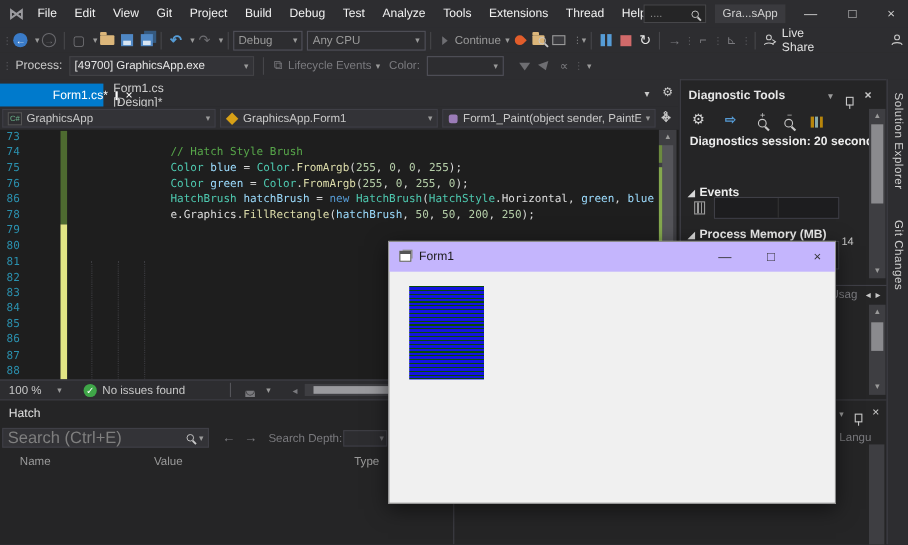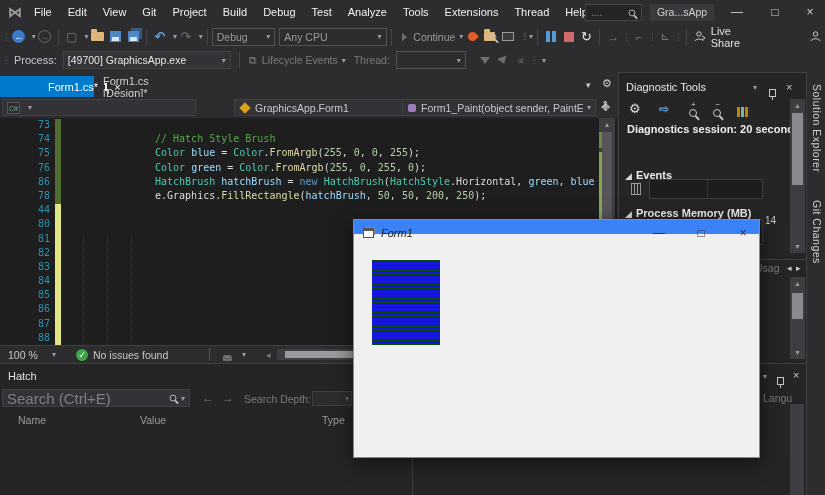--- a/index.html
+++ b/index.html
@@ -58,40 +58,40 @@
   .tab.active { background:#007acc; color:#fff; }
   .tab.inactive { color:#cfcfcf; }
 
   
   .crumb { position:absolute; top:2px; height:17px; background:#333337; border:1px solid #3f3f46;
            display:flex; align-items:center; font-size:10.5px; color:#c8c8c8; padding:0 4px; overflow:hidden; white-space:nowrap; }
 
   
   #code-area { background:#1e1e1e; }
   .code-row { position:absolute; left:0; width:597px; height:14px; overflow:hidden; }
-  .ln { position:absolute; left:24px; width:26px; text-align:right; color:#2b91af;
+  .ln { position:absolute; left:6px; width:26px; color:#2b91af;
         font:10px "DejaVu Sans Mono", monospace; }
   .ct { position:absolute; left:155px; white-space:pre; font:10px "DejaVu Sans Mono", monospace; color:#dcdcdc; }
   .tk-com{color:#57a64a} .tk-ty{color:#4ec9b0} .tk-id{color:#9cdcfe}
   .tk-kw{color:#569cd6} .tk-nu{color:#b5cea8} .tk-pl{color:#dcdcdc} .tk-me{color:#dcdcaa}
   .iguide { position:absolute; width:1px; border-left:1px dotted #3c3c40; top:119px; height:224px; }
 
   .sb-track { background:#3e3e42; }
   .sb-thumb { background:#55555a; }
   .sb-arrow { color:#9a9a9a; font-size:7px; text-align:center; width:100%; position:absolute; }
 
   
   .dsec { color:#ececec; font-size:11px; font-weight:bold; }
   .exp { color:#d8d8d8; font-size:9px; margin-right:4px; }
 
   .vlabel { writing-mode:vertical-rl; font-size:10.5px; color:#cfcfcf; letter-spacing:.5px; }
 
   
   #form-window { background:#f0f0f0; border:1px solid #8a8a8a; box-shadow:0 5px 18px rgba(0,0,0,.55); }
-  #form-titlebar { background:#3b82f6; height:14px; position:relative;font-style:italic; }
+  #form-titlebar { background:#c4b5fd; height:27px; position:relative; }
   .form-btn { position:absolute; top:0; width:34px; height:27px; text-align:center; line-height:27px; color:#333; font-size:12px; }
   #hatch-rect { background:repeating-linear-gradient(180deg,#084a08 0 1px,#1414dd 1px 3.5px); }
 
   .colhdr { color:#9b9b9b; font-size:10.5px; }
 </style>
 </head>
 <body>
 
 <div class="abs chrome" style="left:0;top:0;width:825px;height:25px;">
   <span class="abs" style="left:8px;top:4px;font-size:14px;color:#9b9b9f;font-weight:bold;">⋈</span>
@@ -208,21 +208,21 @@
   <span class="grip">⋮</span>
   <span class="mid" style="font-size:11px;margin:0 6px 0 4px;">Process:</span>
   <span class="combo lit" style="width:168px;">
     <span>[49700] GraphicsApp.exe</span>
       <span class="caret">▾</span>
   </span>
   <span class="sep" style="margin-left:8px;"></span>
   <span class="tbi dim" style="font-size:11px;">⧉</span>
   <span class="dim" style="font-size:10.5px;">Lifecycle Events</span>
   <span class="caret">▾</span>
-  <span class="dim" style="font-size:10.5px;margin-left:8px;">Thread:</span>
+  <span class="dim" style="font-size:10.5px;margin-left:8px;">Color:</span>
   <span class="combo" style="width:70px;margin-left:6px;background:#2d2d30;">
     <span></span>
       <span class="caret">▾</span>
   </span>
   <span class="tbi" style="margin-left:10px;">
       <span class="funnel"></span>
     </span>
   <span class="tbi">
       <span class="funnel" style="transform:rotate(-20deg);"></span>
     </span>
@@ -240,23 +240,24 @@
   <div class="tab inactive" style="left:96px;width:104px;justify-content:flex-end;">
     <span>Form1.cs [Design]*</span>
   </div>
   <span class="abs mid" style="left:586px;top:8px;font-size:9px;">▾</span>
   <span class="abs mid" style="left:602px;top:5px;font-size:11px;">⚙</span>
 </div>
 
 <div class="abs chrome" style="left:0;top:97px;width:617px;height:21px;">
   <div class="crumb" style="left:2px;width:194px;">
     <span style="width:13px;height:12px;background:#2d2d30;border:1px solid #555;color:#69b089;font-size:7px;line-height:11px;text-align:center;margin-right:4px;flex:none;">C#</span>
+    <span style="flex:1;">GraphicsApp</span>
     <span class="caret">▾</span>
   </div>
-  <div class="crumb" style="left:200px;width:180px;margin-left:34px;">
+  <div class="crumb" style="left:200px;width:198px;">
     <span style="width:8px;height:8px;background:#d8a117;transform:rotate(45deg);margin:0 6px 0 2px;flex:none;"></span>
     <span style="flex:1;">GraphicsApp.Form1</span>
     <span class="caret">▾</span>
   </div>
   <div class="crumb" style="left:402px;width:194px;">
     <span style="width:8px;height:8px;background:#9b7cb8;border-radius:2px;margin:0 5px 0 1px;flex:none;"></span>
     <span style="flex:1;overflow:hidden;white-space:nowrap;">Form1_Paint(object sender, PaintEver</span>
     <span class="caret">▾</span>
   </div>
   <span class="abs mid" style="left:601px;top:4px;font-size:11px;">✥</span>
@@ -288,21 +289,21 @@
       </div>
       <div class="code-row" style="top: 57.76px;">
         <span class="ln">86</span>
         <span class="ct"><span class="tk-ty">HatchBrush</span><span class="tk-pl"> </span><span class="tk-id">hatchBrush</span><span class="tk-pl"> = </span><span class="tk-kw">new</span><span class="tk-pl"> </span><span class="tk-ty">HatchBrush</span><span class="tk-pl">(</span><span class="tk-ty">HatchStyle</span><span class="tk-pl">.Horizontal, </span><span class="tk-id">green</span><span class="tk-pl">, </span><span class="tk-id">blue</span></span>
       </div>
       <div class="code-row" style="top: 71.95px;">
         <span class="ln">78</span>
         <span class="ct"><span class="tk-pl">e.Graphics.</span><span class="tk-me">FillRectangle</span><span class="tk-pl">(</span><span class="tk-id">hatchBrush</span><span class="tk-pl">, </span><span class="tk-nu">50</span><span class="tk-pl">, </span><span class="tk-nu">50</span><span class="tk-pl">, </span><span class="tk-nu">200</span><span class="tk-pl">, </span><span class="tk-nu">250</span><span class="tk-pl">);</span></span>
       </div>
       <div class="code-row" style="top: 86.14px;">
-        <span class="ln">44</span>
+        <span class="ln">79</span>
       </div>
       <div class="code-row" style="top: 100.33px;">
         <span class="ln">80</span>
       </div>
       <div class="code-row" style="top: 114.52px;">
         <span class="ln">81</span>
       </div>
       <div class="code-row" style="top: 128.71px;">
         <span class="ln">82</span>
       </div>
@@ -370,21 +371,21 @@
 <div class="abs panel" style="left:412px;top:363px;width:394px;height:132px;border-top:1px solid #3f3f46;border-left:1px solid #3f3f46;">
   <span class="abs caret" style="left:346px;top:8px;">▾</span>
   <span class="abs pin" style="left:364px;top:7px;"></span>
   <span class="abs mid" style="left:380px;top:5px;font-size:11px;">×</span>
   <span class="abs dim" style="left:350px;top:28px;width:30px;overflow:hidden;white-space:nowrap;font-size:10.5px;">Langu</span>
   <div class="abs sb-track" style="left:377px;top:40px;width:14px;height:92px;"></div>
 </div>
 
 <div class="abs panel" style="left:618px;top:72px;width:188px;height:291px;border-left:1px solid #3f3f46;border-top:1px solid #3f3f46;">
 
-  <div class="abs" style="left:0;top:6px;width:188px;height:18px;">
+  <div class="abs" style="left:0;top:6px;width:188px;height:18px;font-weight:bold;">
     <span class="abs" style="left:7px;top:2px;color:#e6e6e6;font-size:11px;">Diagnostic Tools</span>
     <span class="abs caret" style="left:130px;top:4px;">▾</span>
     <span class="abs pin" style="left:150px;top:4px;"></span>
     <span class="abs mid" style="left:167px;top:2px;font-size:11px;">×</span>
   </div>
 
   <div class="abs" style="left:0;top:26px;width:170px;height:22px;">
     <span class="abs" style="left:10px;top:2px;color:#d8d8d8;font-size:13px;">⚙</span>
     <span class="abs" style="left:40px;top:3px;color:#569cd6;font-size:12px;font-weight:bold;">⇨</span>
     <span class="abs" style="left:70px;top:4px;"><span class="mag"></span><span style="position:absolute;left:2px;top:-3px;color:#c8c8c8;font-size:8px;">+</span></span>

